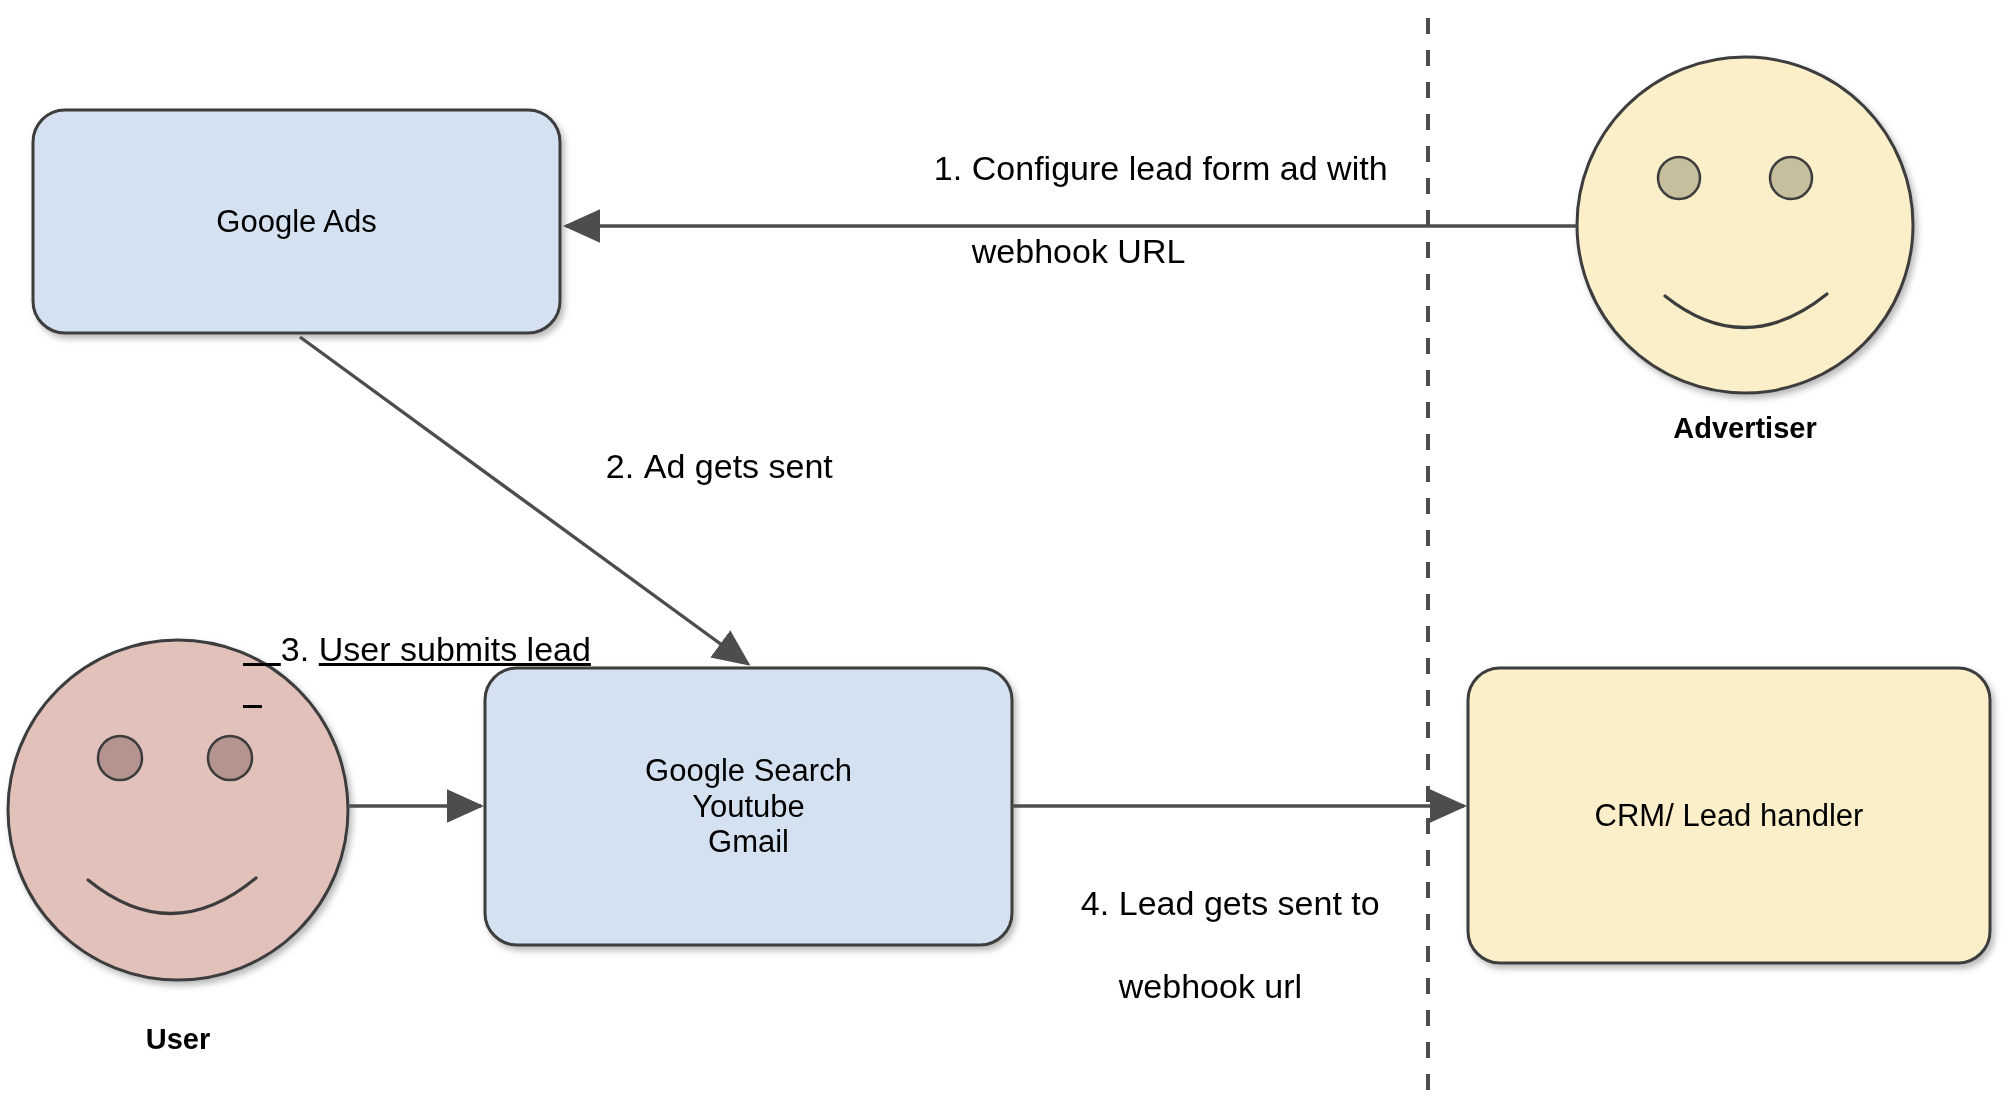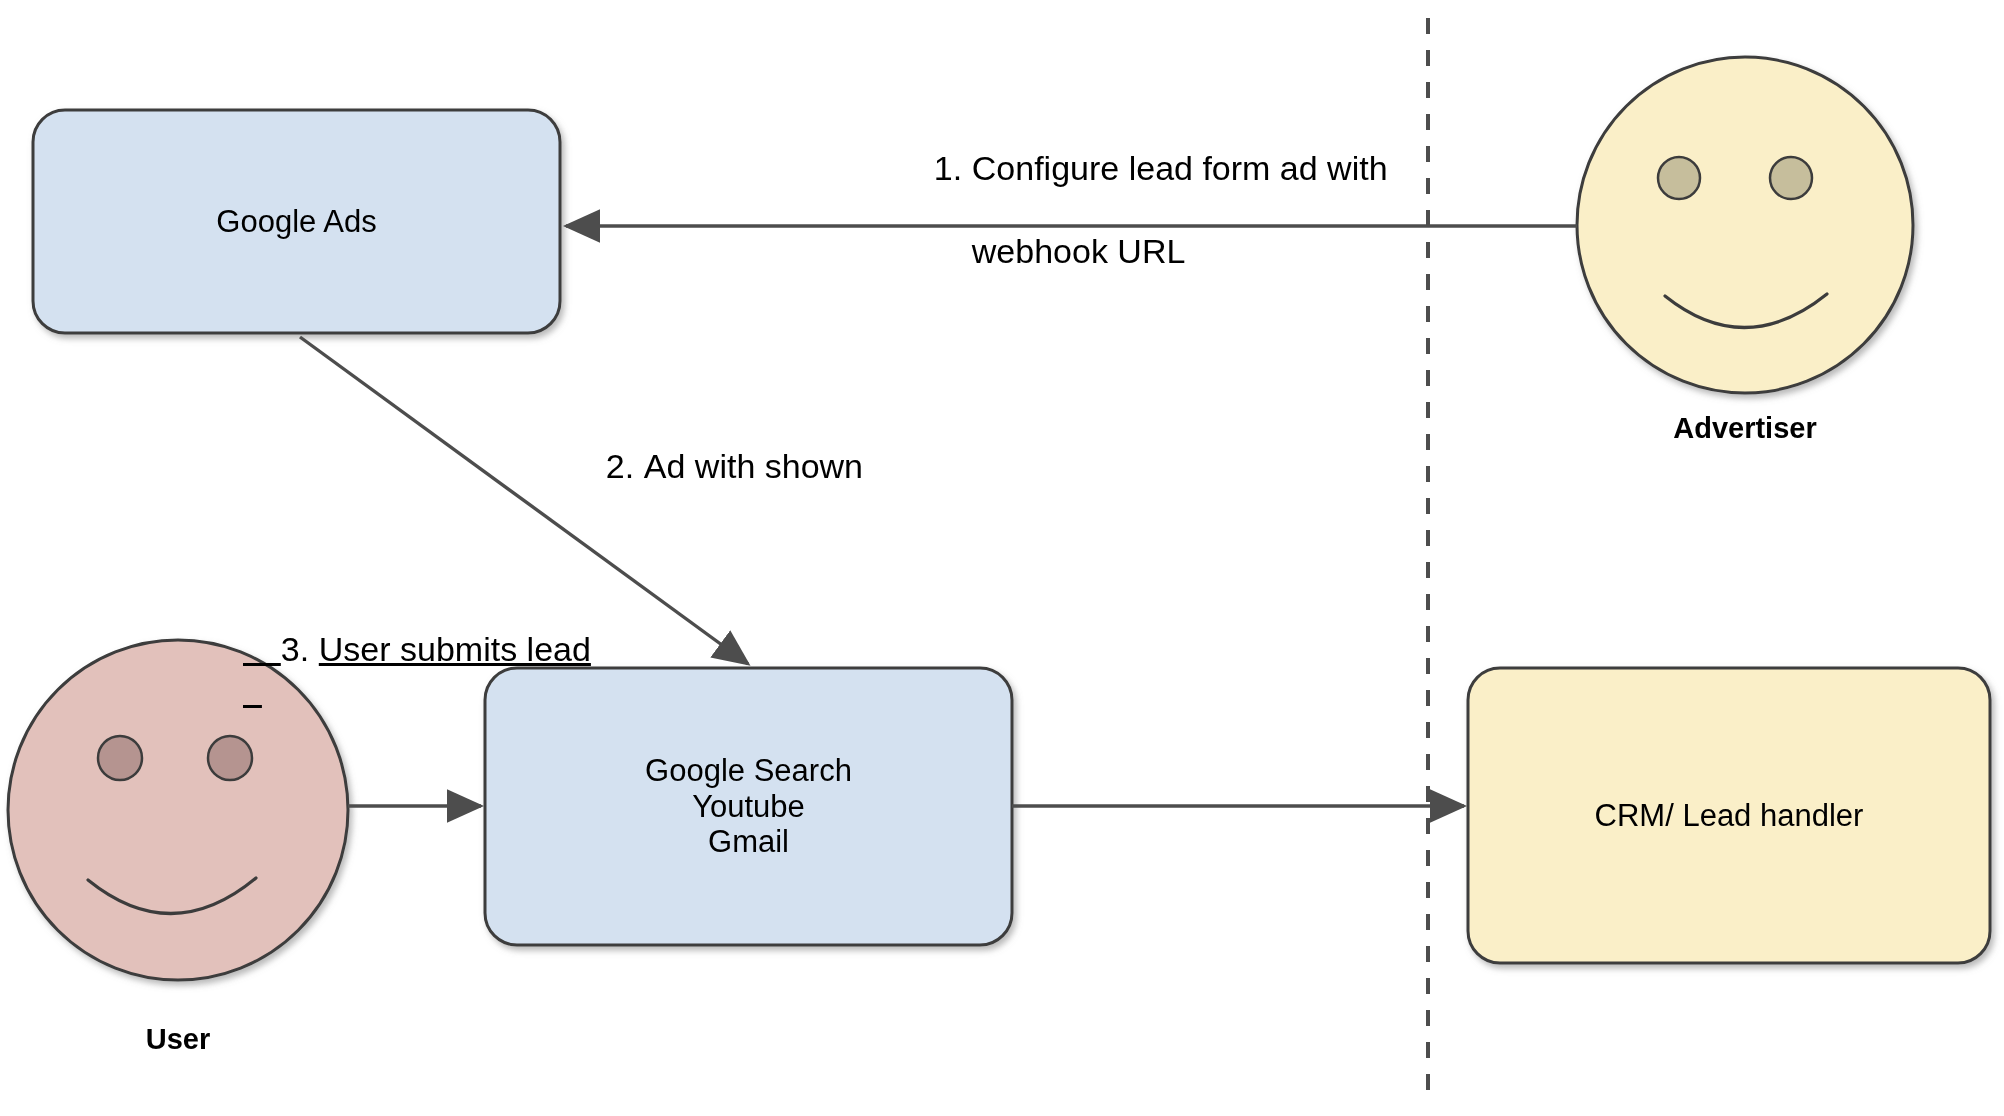--- a/index.html
+++ b/index.html
@@ -121,27 +121,31 @@
   <div class="actor-caption" style="left:1595px; top:412px; width:300px;">Advertiser</div>
 
   <div class="actor-caption" style="left:28px; top:995px; width:300px;margin-top:28px;">User</div>
 
   <div class="edge-label" style="left:896px; top:107px;">
     <span class="num">1.</span><span>Configure lead form ad with</span><br>
     <span class="num"></span><span>webhook URL</span>
   </div>
 
   <div class="edge-label" style="left:568px; top:405px;">
-    <span class="num">2.</span><span>Ad with shown</span>
+    <span class="num">2.</span><span>Ad gets sent</span>
   </div>
 
   <div class="edge-label" style="left:243px; top:588px;text-decoration:underline;">
     <span class="num">3.</span><span>User submits lead</span>
   </div>
 
+  <div class="edge-label" style="left:1043px; top:842px;">
+    <span class="num">4.</span><span>Lead gets sent to</span><br>
+    <span class="num"></span><span>webhook url</span>
+  </div>
 
   <div class="hit" style="left:33px; top:110px; width:527px; height:223px;"></div>
   <div class="hit" style="left:485px; top:668px; width:527px; height:277px;"></div>
   <div class="hit" style="left:1468px; top:668px; width:522px; height:295px;"></div>
   <div class="hit" style="left:1577px; top:57px; width:336px; height:336px; border-radius:50%;"></div>
   <div class="hit" style="left:8px; top:640px; width:340px; height:340px; border-radius:50%;"></div>
 
 </div>
 
 </body></html>

